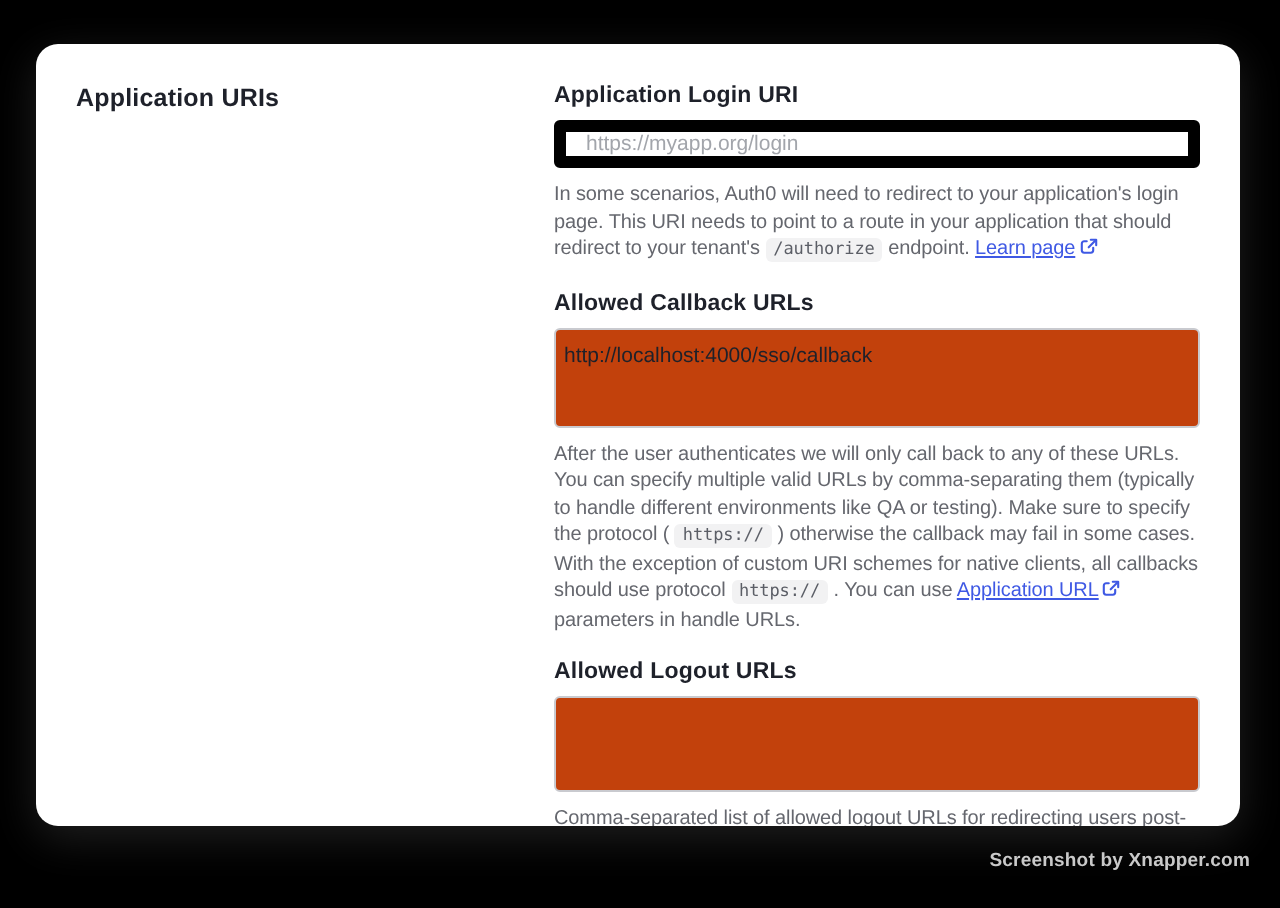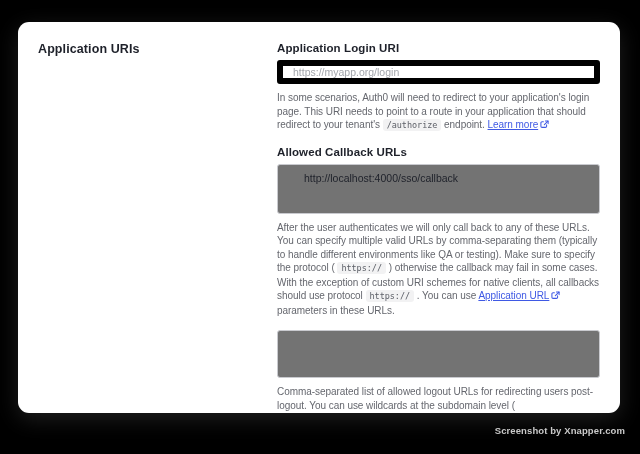--- a/index.html
+++ b/index.html
@@ -47,28 +47,28 @@
     font-size: 10.5px;
     color: #1e212a;
     outline: none;
     background: #fff;
   }
   .text-input::placeholder { color: #a2a5ab; }
   .textarea-input {
     width: 100%;
     border: 1px solid #c9cacf;
     border-radius: 3px;
-    padding: 7px 26px;
+    padding: 7px 4px;
     font-family: "Liberation Sans", sans-serif;
     font-size: 10.5px;
     color: #1e212a;
     outline: none;
     resize: none;
     display: block;
-    background: #737373;
+    background: #c2410c;
   }
   .ta-callback { height: 50px; }
   .ta-logout { height: 48px; }
   .help-text {
     margin-top: 7px;
     font-size: 10px;
     line-height: 13.5px;
     color: #65676e;
     letter-spacing: -0.05px;
   }
@@ -109,46 +109,47 @@
   </div>
 
   <div class="right-col">
 
     <div class="field-group">
       <label class="field-label">Application Login URI</label>
       <input class="text-input" type="text" placeholder="https://myapp.org/login" style="">
       <p class="help-text"><span>In some scenarios, Auth0 will need to redirect to your application's login page. This URI needs to point to a route in your application that should redirect to your tenant's</span>
         <span class="code-chip">/authorize</span>
         <span>endpoint.</span>
-        <a class="help-link"><span>Learn more</span><svg class="ext-icon" width="9" height="9" viewBox="0 0 12 12" fill="none" stroke="#3f59e4" stroke-width="1.4" stroke-linecap="round" stroke-linejoin="round">
+        <a class="help-link"><span>Learn page</span><svg class="ext-icon" width="9" height="9" viewBox="0 0 12 12" fill="none" stroke="#3f59e4" stroke-width="1.4" stroke-linecap="round" stroke-linejoin="round">
               <path d="M4.5 2.2H2.8C1.9 2.2 1.2 2.9 1.2 3.8v4.4c0 .9.7 1.6 1.6 1.6h4.4c.9 0 1.6-.7 1.6-1.6V6.5"></path>
               <path d="M7.2 1.2h3.6v3.6"></path>
               <path d="M10.6 1.4 5.8 6.2"></path>
             </svg></a>
       </p>
     </div>
 
     <div class="field-group">
       <label class="field-label">Allowed Callback URLs</label>
       <textarea class="textarea-input ta-callback" style="">http://localhost:4000/sso/callback</textarea>
       <p class="help-text"><span>After the user authenticates we will only call back to any of these URLs. You can specify multiple valid URLs by comma-separating them (typically to handle different environments like QA or testing). Make sure to specify the protocol (</span>
         <span class="code-chip">https://</span>
         <span>) otherwise the callback may fail in some cases. With the exception of custom URI schemes for native clients, all callbacks should use protocol</span>
         <span class="code-chip">https://</span>
         <span>. You can use</span>
         <a class="help-link"><span>Application URL</span><svg class="ext-icon" width="9" height="9" viewBox="0 0 12 12" fill="none" stroke="#3f59e4" stroke-width="1.4" stroke-linecap="round" stroke-linejoin="round">
               <path d="M4.5 2.2H2.8C1.9 2.2 1.2 2.9 1.2 3.8v4.4c0 .9.7 1.6 1.6 1.6h4.4c.9 0 1.6-.7 1.6-1.6V6.5"></path>
               <path d="M7.2 1.2h3.6v3.6"></path>
               <path d="M10.6 1.4 5.8 6.2"></path>
             </svg></a>
-        <span>parameters in these URLs.</span>
+        <span>parameters in handle URLs.</span>
       </p>
     </div>
 
     <div class="field-group">
+      <label class="field-label">Allowed Logout URLs</label>
       <textarea class="textarea-input ta-logout" style=""></textarea>
       <p class="help-text"><span>Comma-separated list of allowed logout URLs for redirecting users post-logout. You can use wildcards at the subdomain level (</span>
         
         
       </p>
     </div>
 
   </div>
 </div>
 

